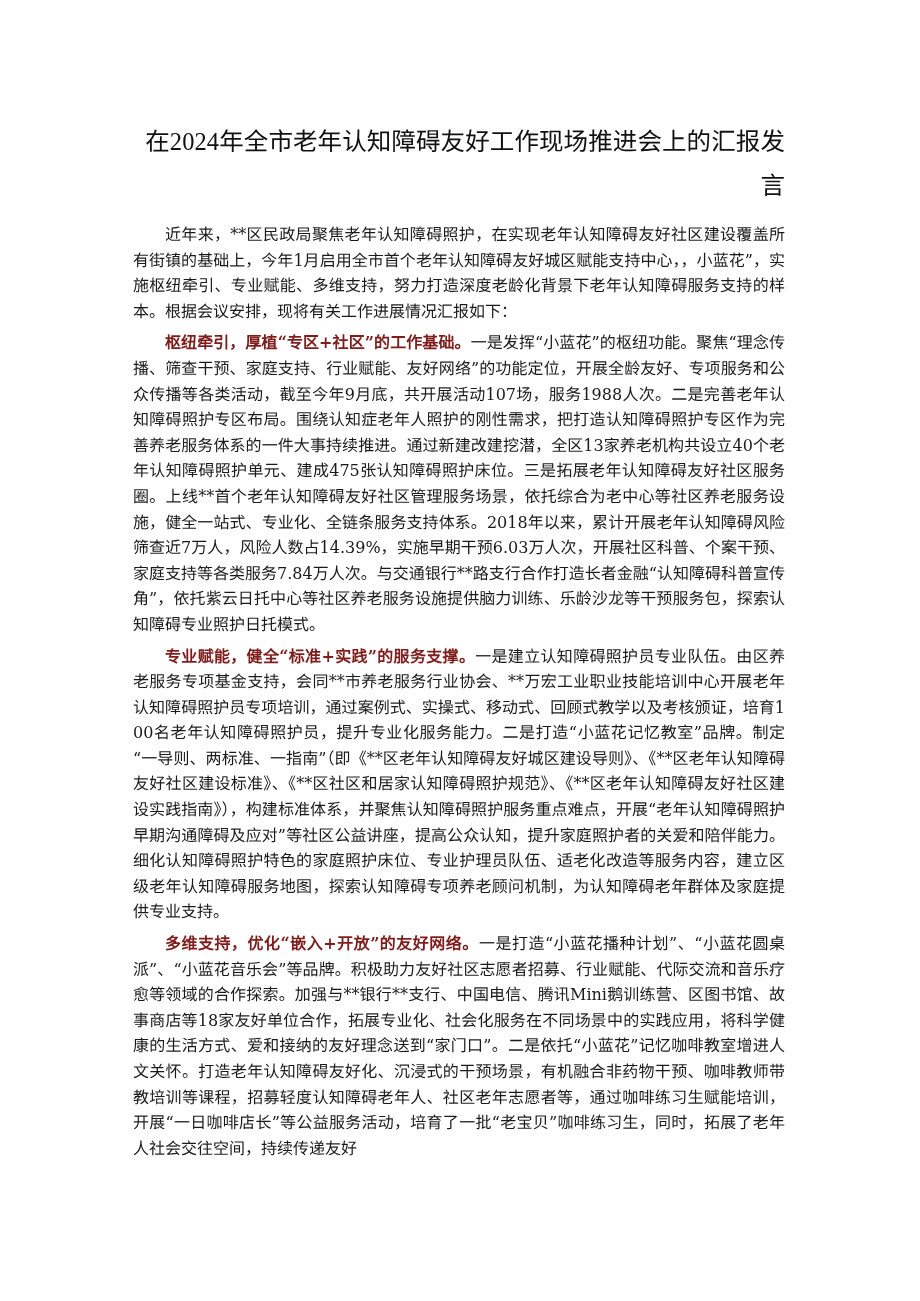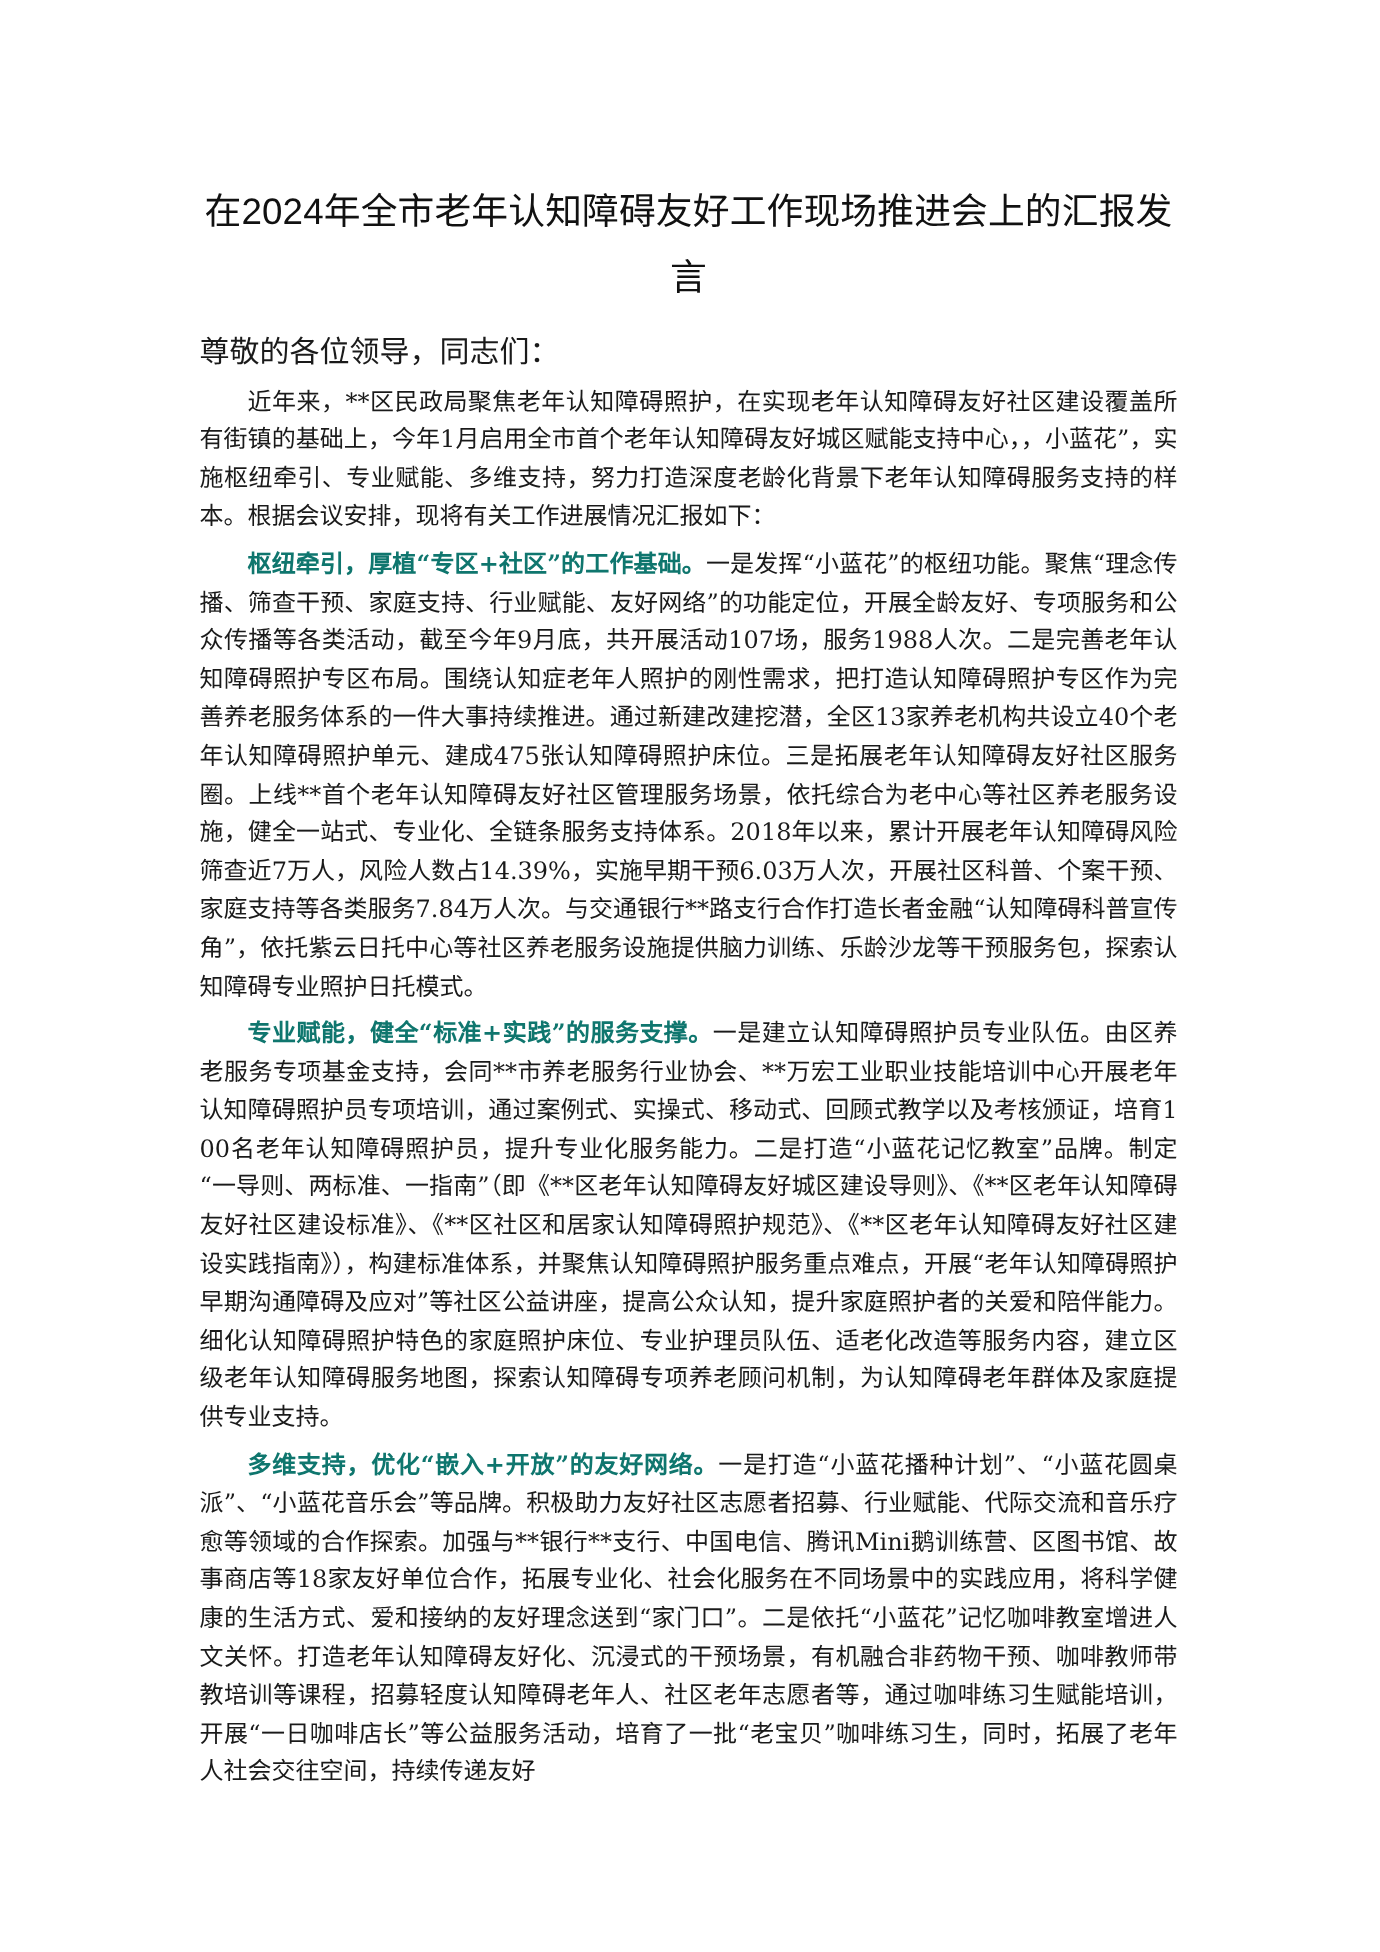--- a/index.html
+++ b/index.html
@@ -21,27 +21,27 @@
     overflow: hidden;
     box-sizing: border-box;
   }
   #content {
     position: absolute;
     left: 133px;
     top: 120px;
     width: 652px;
   }
   .doc-title {
-    font-family: Liberation Sans, sans-serif;
+    font-family: Liberation Serif, serif;
     font-size: 24.5px;
     line-height: 44px;
     font-weight: 400;
     color: #111111;
     margin: 0 0 14px 0;
-    text-align: center;
+    text-align: right;
     letter-spacing: 0.1px;
     word-break: break-all;
   }
   .salutation {
     font-size: 20px;
     line-height: 25.6px;
     margin: 0 0 7px 0;
     text-align: justify;
     text-justify: inter-character;
     word-break: break-all;
@@ -52,32 +52,31 @@
     margin: 0 0 6px 0;
     text-indent: 2em;
     text-align: justify;
     text-justify: inter-character;
     word-break: break-all;
     color: #1a1a1a;
   }
   .para:last-child { margin-bottom: 0; }
   .lead {
     font-weight: 700;
-    color: #0f766e;
+    color: #7f1d1d;
   }
 </style>
 </head>
 <body>
 
 <div id="page">
   <div id="content">
 
     <h1 class="doc-title">在2024年全市老年认知障碍友好工作现场推进会上的汇报发言</h1>
 
-    <p class="salutation">尊敬的各位领导，同志们：</p>
 
     <p class="para">
       <span class="lead"></span><span>近年来，**区民政局聚焦老年认知障碍照护，在实现老年认知障碍友好社区建设覆盖所有街镇的基础上，今年1月启用全市首个老年认知障碍友好城区赋能支持中心，，小蓝花”，实施枢纽牵引、专业赋能、多维支持，努力打造深度老龄化背景下老年认知障碍服务支持的样本。根据会议安排，现将有关工作进展情况汇报如下：</span>
     </p>
 
     <p class="para">
       <span class="lead">枢纽牵引，厚植“专区+社区”的工作基础。</span><span>一是发挥“小蓝花”的枢纽功能。聚焦“理念传播、筛查干预、家庭支持、行业赋能、友好网络”的功能定位，开展全龄友好、专项服务和公众传播等各类活动，截至今年9月底，共开展活动107场，服务1988人次。二是完善老年认知障碍照护专区布局。围绕认知症老年人照护的刚性需求，把打造认知障碍照护专区作为完善养老服务体系的一件大事持续推进。通过新建改建挖潜，全区13家养老机构共设立40个老年认知障碍照护单元、建成475张认知障碍照护床位。三是拓展老年认知障碍友好社区服务圈。上线**首个老年认知障碍友好社区管理服务场景，依托综合为老中心等社区养老服务设施，健全一站式、专业化、全链条服务支持体系。2018年以来，累计开展老年认知障碍风险筛查近7万人，风险人数占14.39%，实施早期干预6.03万人次，开展社区科普、个案干预、家庭支持等各类服务7.84万人次。与交通银行**路支行合作打造长者金融“认知障碍科普宣传角”，依托紫云日托中心等社区养老服务设施提供脑力训练、乐龄沙龙等干预服务包，探索认知障碍专业照护日托模式。</span>
     </p>
 
     <p class="para">

